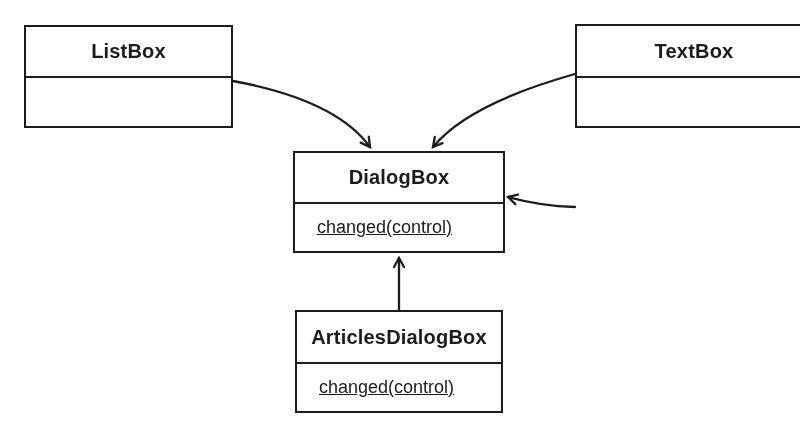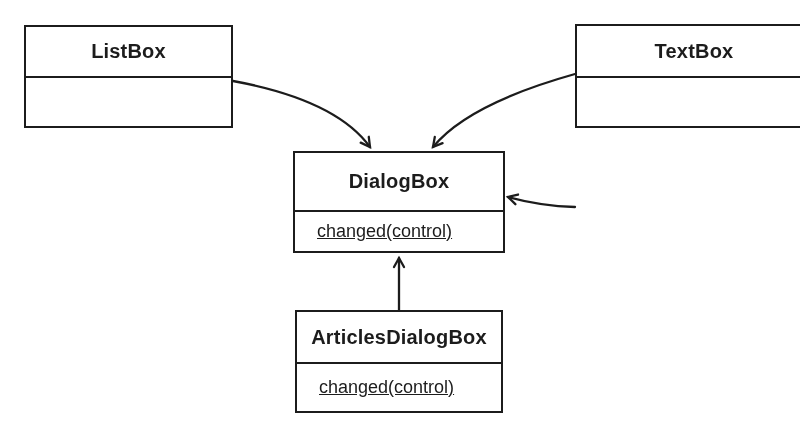--- a/index.html
+++ b/index.html
@@ -76,21 +76,21 @@
     <div class="class-name" style="height:51px;">ListBox</div>
     <div class="class-body"></div>
   </div>
 
   <div class="uml-class" style="left:575px; top:24px; width:238px; height:104px;">
     <div class="class-name" style="height:52px;">TextBox</div>
     <div class="class-body"></div>
   </div>
 
   <div class="uml-class" style="left:293px; top:151px; width:212px; height:102px;">
-    <div class="class-name" style="height:59px;">DialogBox</div>
+    <div class="class-name" style="height:51px;">DialogBox</div>
     <div class="class-body">changed(control)</div>
   </div>
 
 
   <div class="uml-class" style="left:295px; top:310px; width:208px; height:103px;">
     <div class="class-name" style="height:52px;">ArticlesDialogBox</div>
     <div class="class-body">changed(control)</div>
   </div>
 
 </div>

